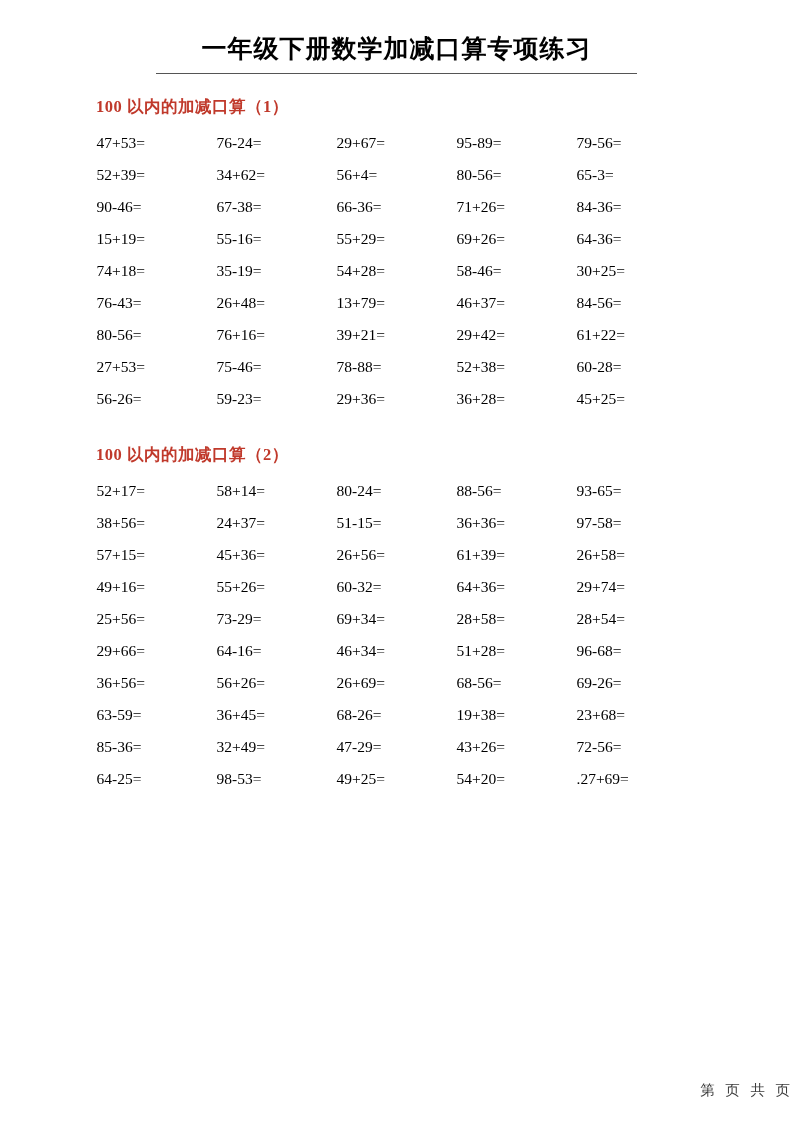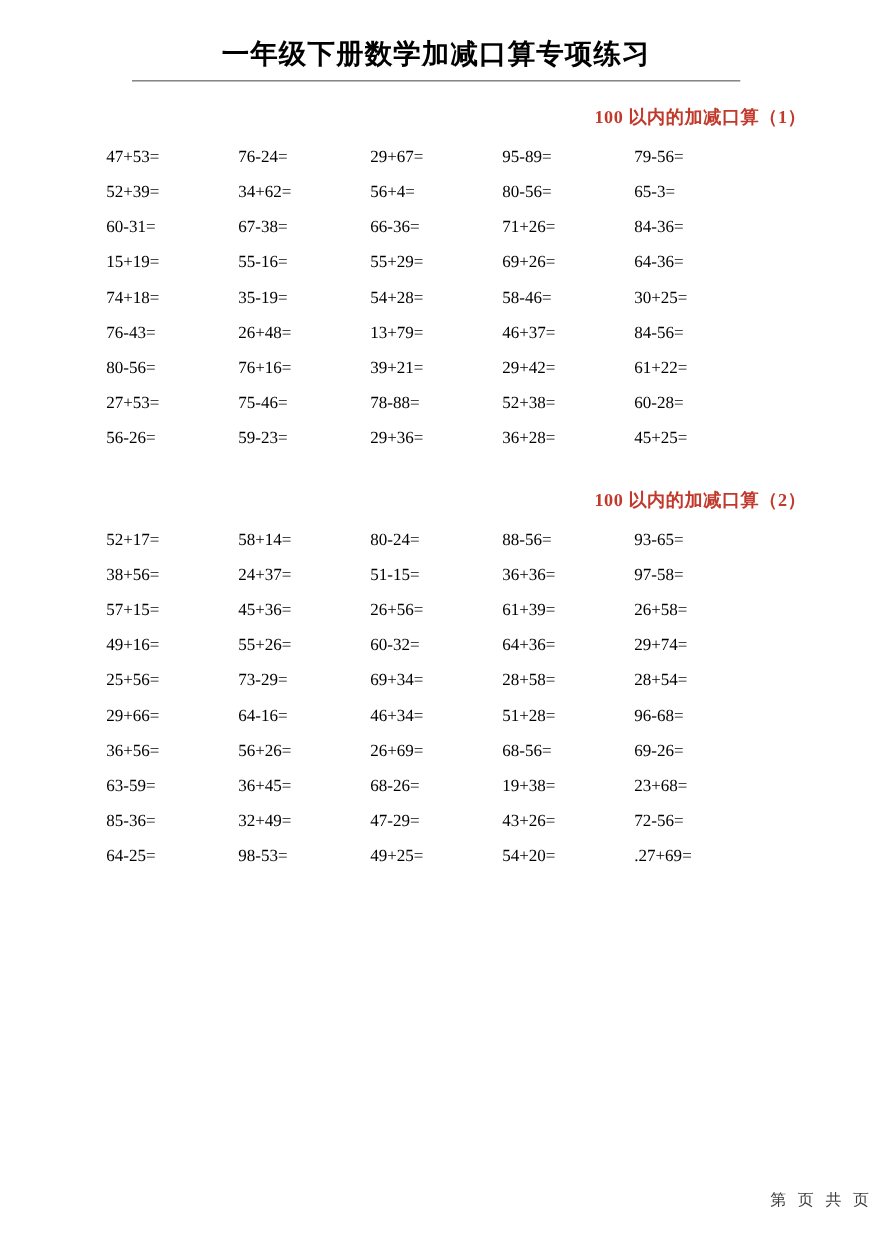--- a/index.html
+++ b/index.html
@@ -12,21 +12,21 @@
     background: #ffffff;
     font-family: "Liberation Serif", serif;
     color: #000000;
     overflow: hidden;
   }
   .page {
     position: relative;
     width: 793px;
     height: 1122px;
     box-sizing: border-box;
-    padding: 0 60px;
+    padding: 0 96px;
   }
   .doc-title {
     text-align: center;
     font-family: "DejaVu Sans", sans-serif;
     font-weight: bold;
     font-size: 25px;
     letter-spacing: 1px;
     padding-top: 32px;
     padding-bottom: 8px;
     color: #000000;
@@ -37,21 +37,21 @@
     margin: 0 60px 0 60px;
     width: auto;
   }
   .section {
     margin-top: 22px;
   }
   .section + .section {
     margin-top: 36px;
   }
   .section-title {
-    text-align: right;
+    text-align: left;
     color: #c0392b;
     font-weight: bold;
     font-size: 16.5px;
     font-family: "Liberation Serif", serif;
     letter-spacing: 0.5px;
     margin-bottom: 16px;
   }
   .grid {
     margin: 0 auto;
     width: 600px;
@@ -98,21 +98,21 @@
         <div class="cell">79-56=</div>
       </div>
       <div class="row">
         <div class="cell">52+39=</div>
         <div class="cell">34+62=</div>
         <div class="cell">56+4=</div>
         <div class="cell">80-56=</div>
         <div class="cell">65-3=</div>
       </div>
       <div class="row">
-        <div class="cell">60-31=</div>
+        <div class="cell">90-46=</div>
         <div class="cell">67-38=</div>
         <div class="cell">66-36=</div>
         <div class="cell">71+26=</div>
         <div class="cell">84-36=</div>
       </div>
       <div class="row">
         <div class="cell">15+19=</div>
         <div class="cell">55-16=</div>
         <div class="cell">55+29=</div>
         <div class="cell">69+26=</div>

